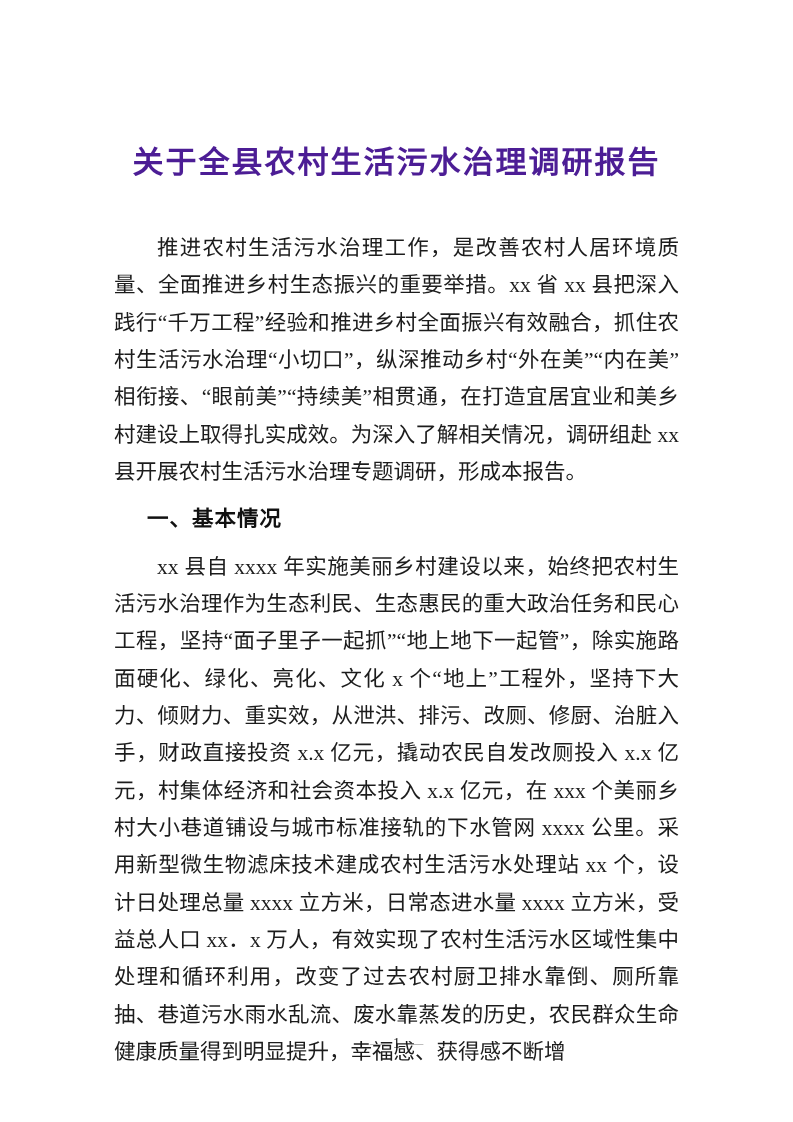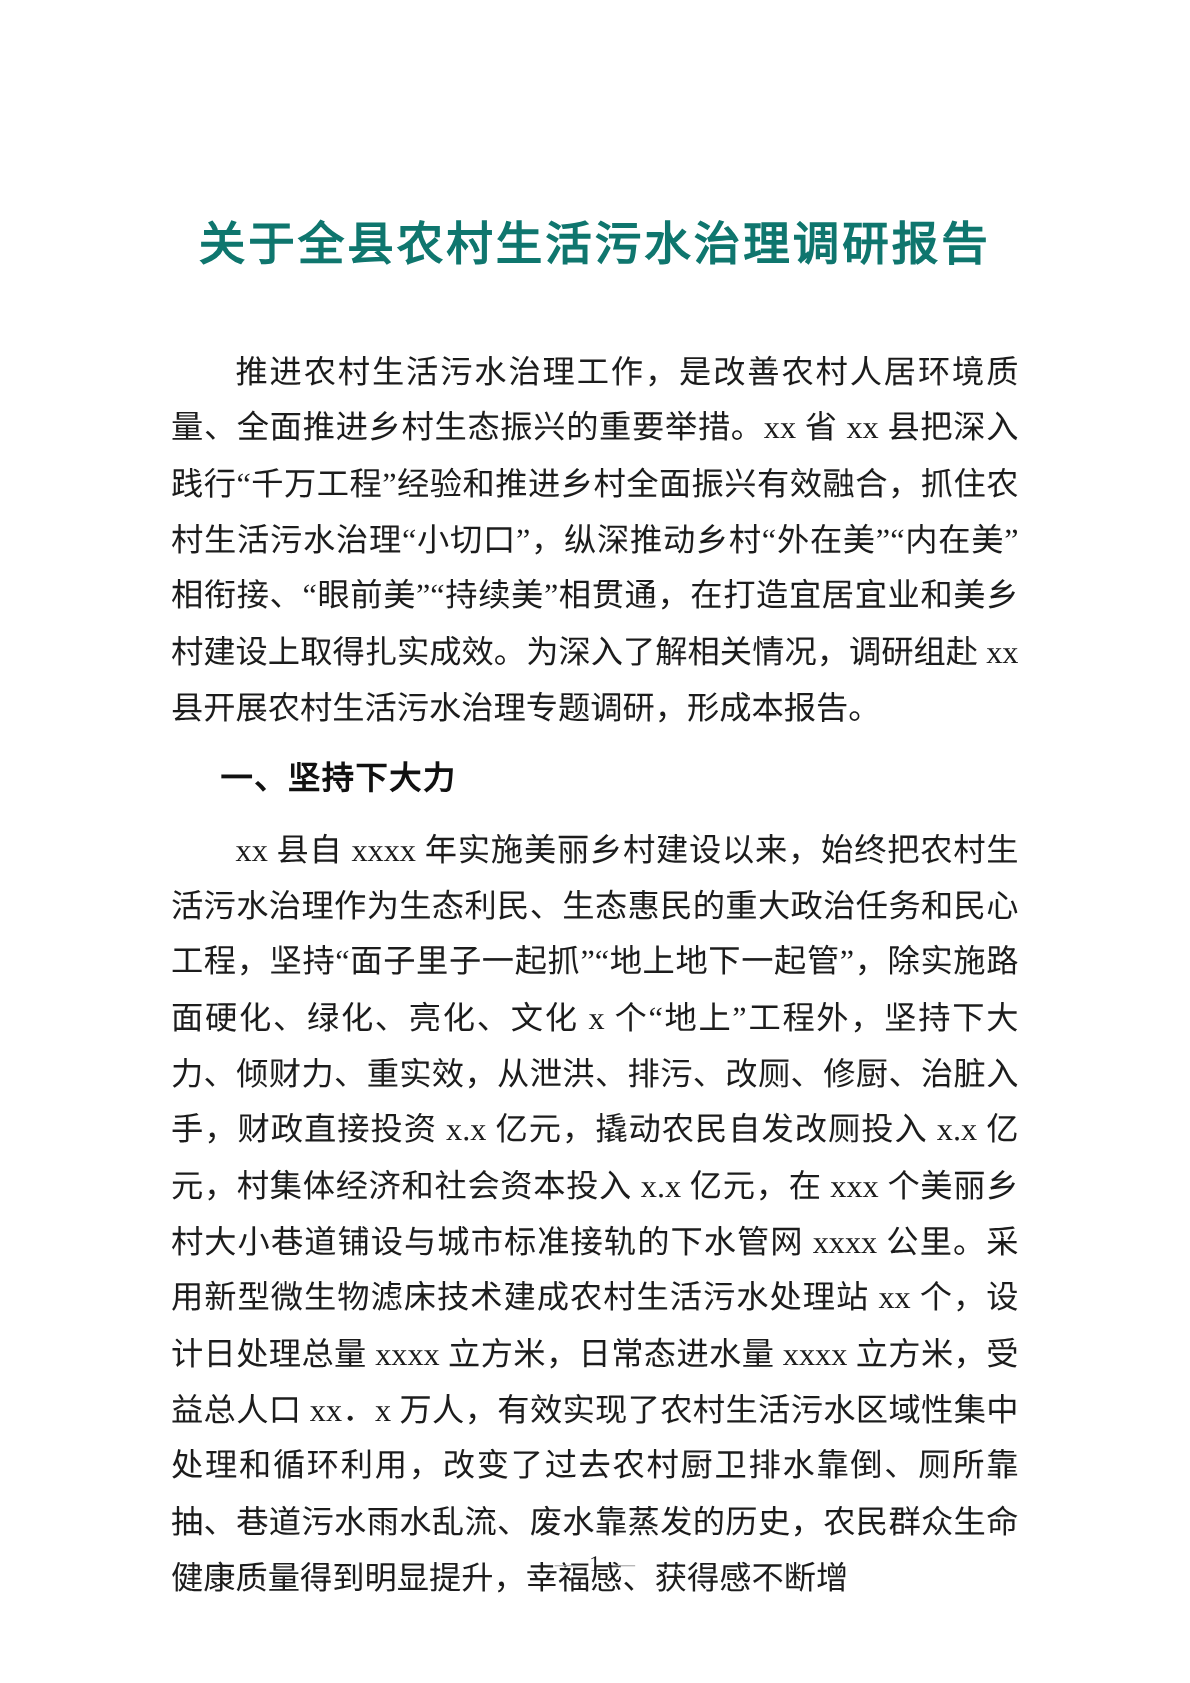--- a/index.html
+++ b/index.html
@@ -17,21 +17,21 @@
     font-family: "Liberation Serif", "DejaVu Serif", serif;
     overflow: hidden;
   }
   .doc-title {
     margin: 143px 70px 0 70px;
     text-align: center;
     font-size: 31px;
     line-height: 40px;
     font-weight: 700;
     letter-spacing: 2px;
-    color: #0f766e;
+    color: #4c1d95;
     font-family: "Liberation Serif", "DejaVu Serif", serif;
   }
   .content {
     margin: 47px 104px 0 104px;
     font-size: 21.5px;
     line-height: 37.33px;
     text-align: justify;
     text-justify: inter-character;
     color: #1c1c1c;
   }
@@ -74,21 +74,21 @@
 </head>
 <body>
 
 <div class="page">
 
   <h1 class="doc-title">关于全县农村生活污水治理调研报告</h1>
 
   <div class="content">
     <p>推进农村生活污水治理工作，是改善农村人居环境质量、全面推进乡村生态振兴的重要举措。xx 省 xx 县把深入践行“千万工程”经验和推进乡村全面振兴有效融合，抓住农村生活污水治理“小切口”，纵深推动乡村“外在美”“内在美”相衔接、“眼前美”“持续美”相贯通，在打造宜居宜业和美乡村建设上取得扎实成效。为深入了解相关情况，调研组赴 xx 县开展农村生活污水治理专题调研，形成本报告。</p>
 
-    <h2 class="section-heading">一、坚持下大力</h2>
+    <h2 class="section-heading">一、基本情况</h2>
 
     <p>xx 县自 xxxx 年实施美丽乡村建设以来，始终把农村生活污水治理作为生态利民、生态惠民的重大政治任务和民心工程，坚持“面子里子一起抓”“地上地下一起管”，除实施路面硬化、绿化、亮化、文化 x 个“地上”工程外，坚持下大力、倾财力、重实效，从泄洪、排污、改厕、修厨、治脏入手，财政直接投资 x.x 亿元，撬动农民自发改厕投入 x.x 亿元，村集体经济和社会资本投入 x.x 亿元，在 xxx 个美丽乡村大小巷道铺设与城市标准接轨的下水管网 xxxx 公里。采用新型微生物滤床技术建成农村生活污水处理站 xx 个，设计日处理总量 xxxx 立方米，日常态进水量 xxxx 立方米，受益总人口 xx．x 万人，有效实现了农村生活污水区域性集中处理和循环利用，改变了过去农村厨卫排水靠倒、厕所靠抽、巷道污水雨水乱流、废水靠蒸发的历史，农民群众生命健康质量得到明显提升，幸福感、获得感不断增</p>
   </div>
 
   <div class="page-footer">
     <span class="dash">—</span><span class="num">1</span><span class="dash">—</span>
   </div>
 
 </div>
 

